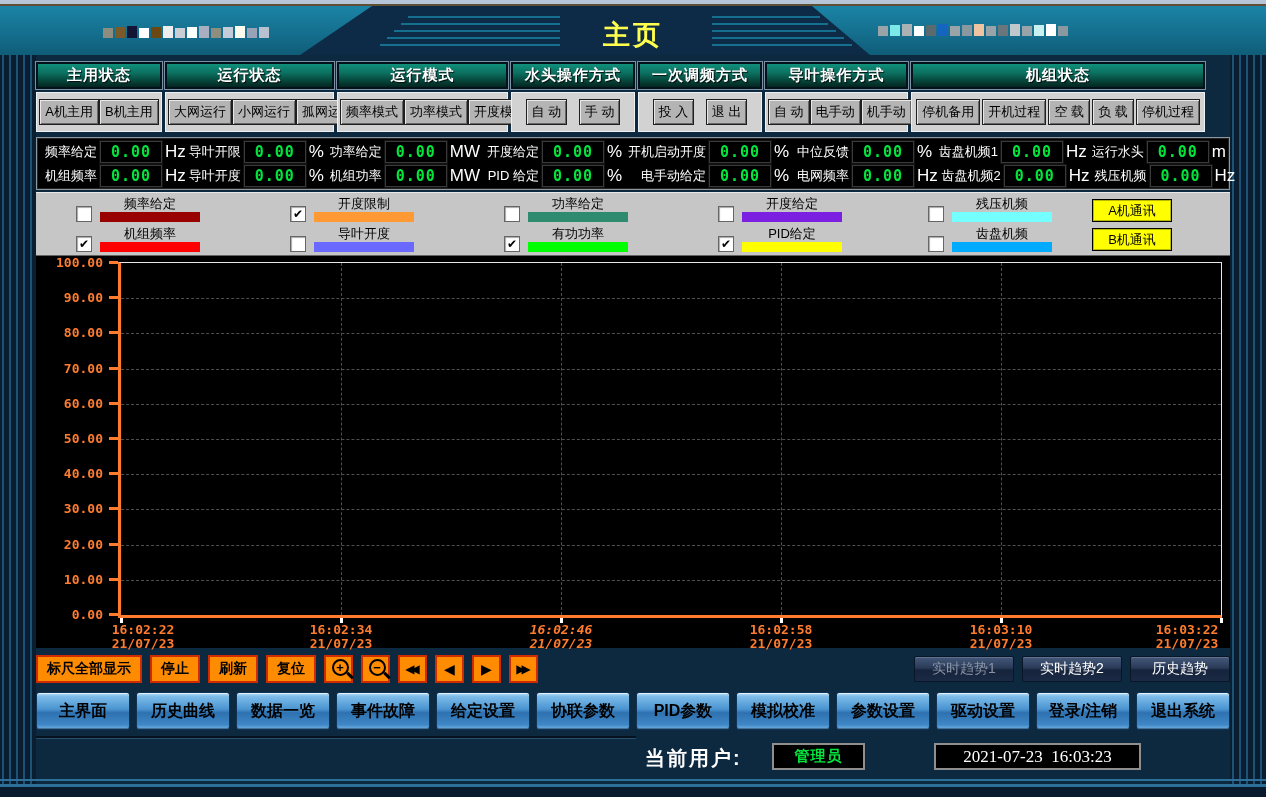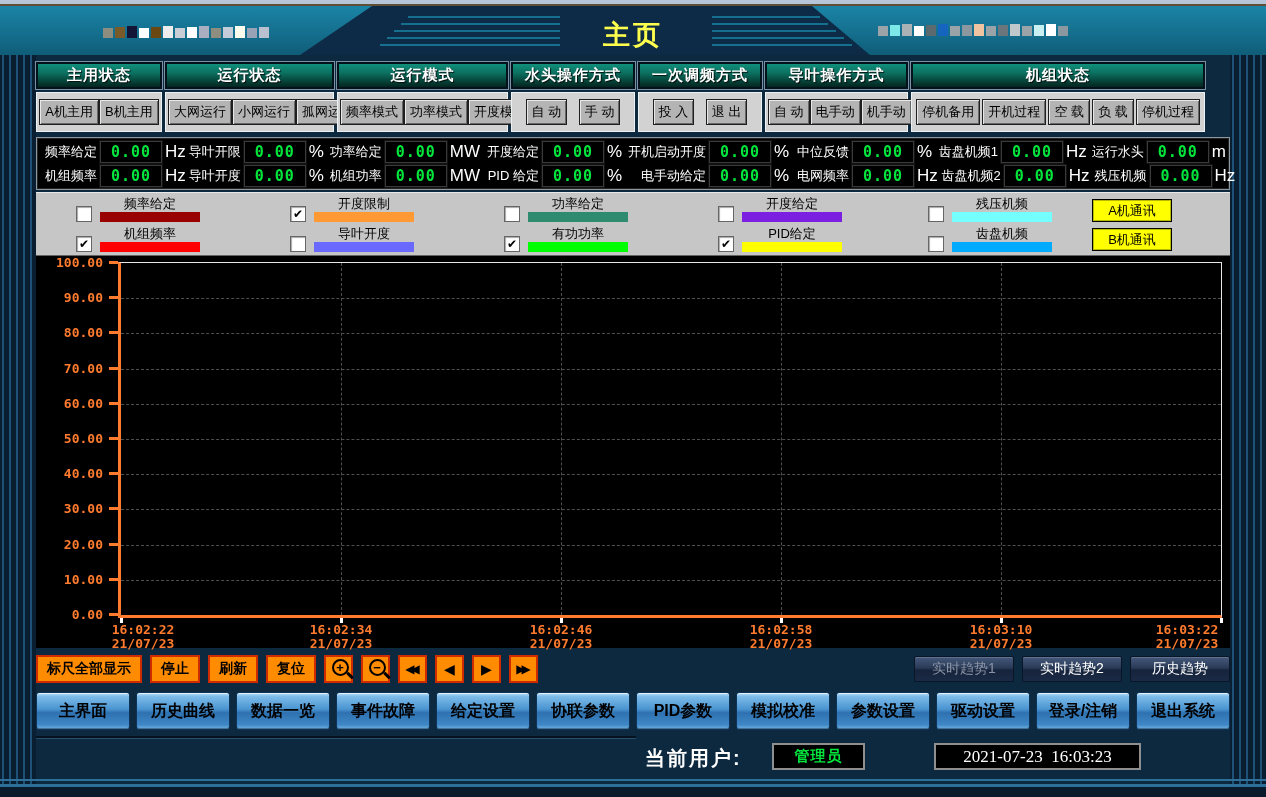--- a/index.html
+++ b/index.html
@@ -455,21 +455,21 @@
           <div>21/07/23</div>
         </div>
         <div class="vgrid" style="left: 20%;"></div>
         <div class="xnub" style="left: calc(20% - 1px);"></div>
         <div class="xlab" style="left: 20%;">
           <div>16:02:34</div>
           <div>21/07/23</div>
         </div>
         <div class="vgrid" style="left: 40%;"></div>
         <div class="xnub" style="left: calc(40% - 1px);"></div>
-        <div class="xlab" style="left: 40%;">
+        <div class="xlab" style="left: 40%; font-style: italic;">
           <div>16:02:46</div>
           <div>21/07/23</div>
         </div>
         <div class="vgrid" style="left: 60%;"></div>
         <div class="xnub" style="left: calc(60% - 1px);"></div>
         <div class="xlab" style="left: 60%;">
           <div>16:02:58</div>
           <div>21/07/23</div>
         </div>
         <div class="vgrid" style="left: 80%;"></div>

